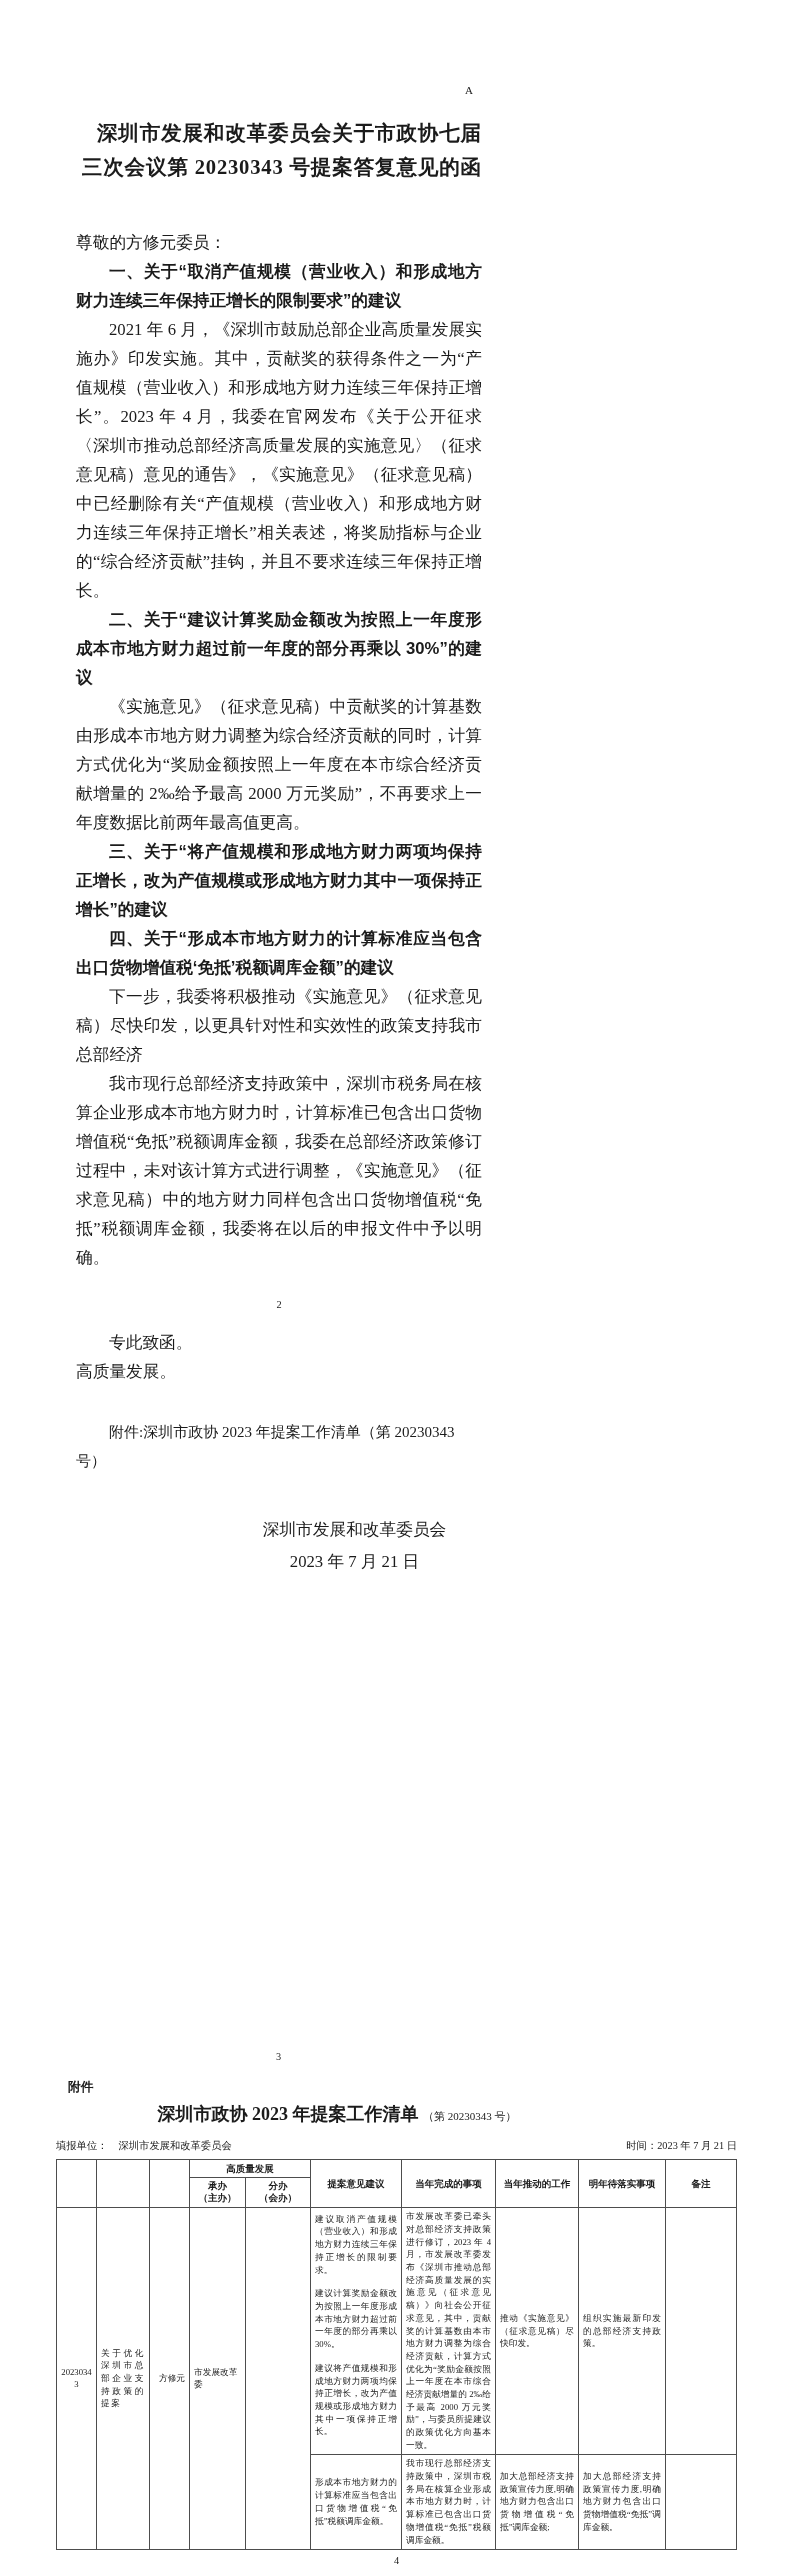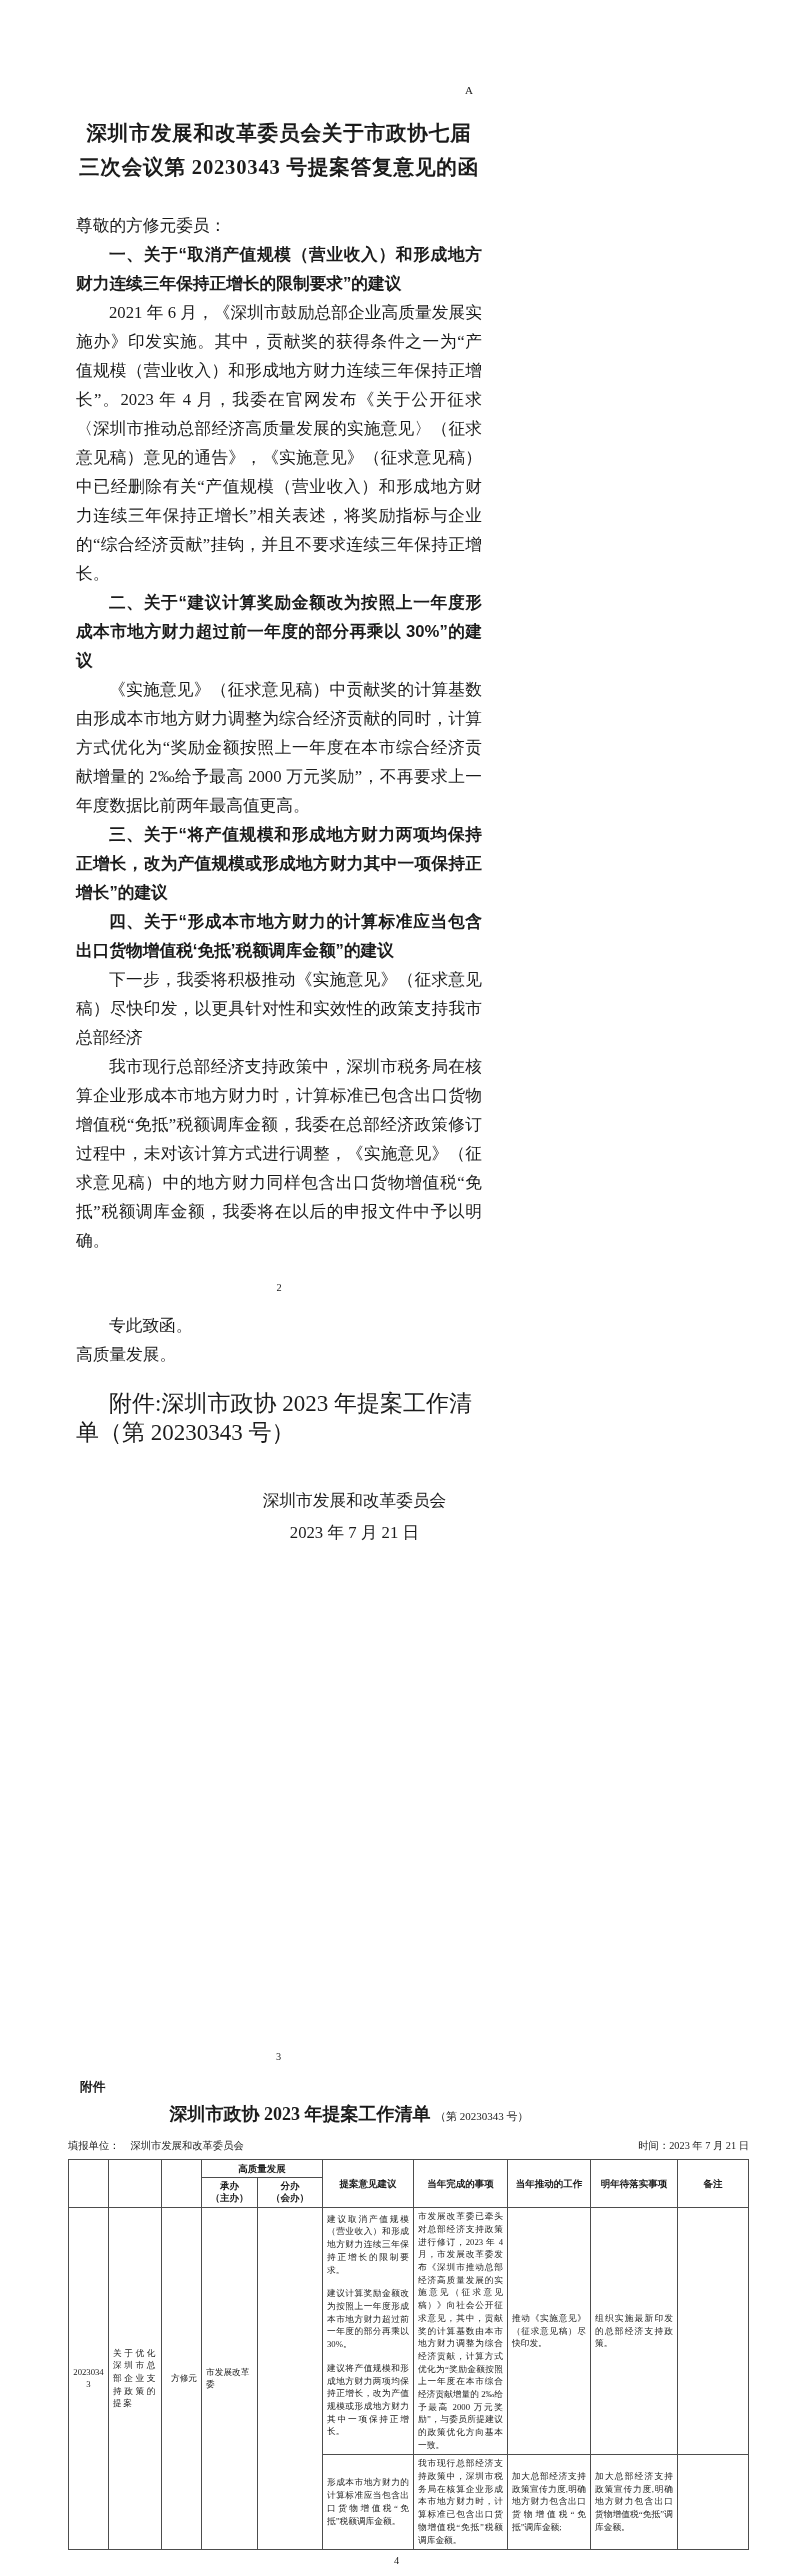--- a/index.html
+++ b/index.html
@@ -6,45 +6,45 @@
   body {
     width:794px; height:2576px; position:relative;
     background:#ffffff; color:#1b1b1b;
     font-family:"Liberation Serif", serif;
   }
   .marker-a { position:absolute; left:465px; top:84px; font-size:11px; }
 
   
   .letter { position:absolute; left:76px; top:116px; width:406px; }
   .letter-title {
-    text-align:center; font-weight:bold; font-size:20.6px; line-height:34px;
+    text-align:right; font-weight:bold; font-size:20.6px; line-height:34px;
     letter-spacing:0.8px; font-family:"Liberation Serif", serif;
   }
-  .greeting { margin-top:27px; font-size:16.7px; line-height:29px; }
+  .greeting { margin-top:44px; font-size:16.7px; line-height:29px; }
   .letter p.body {
     margin:0; font-size:16.7px; line-height:29px; text-align:justify;
     text-indent:33px;
   }
   .letter p.heading {
     margin:0; font-size:16.7px; line-height:29px; text-align:justify;
     text-indent:33px; font-weight:bold;
     font-family:"Liberation Sans", sans-serif;
   }
   .no-indent { text-indent:0 !important; }
   .pagenum-flow { text-align:center; font-size:10.3px; margin:27px 0 17.5px; }
-  .attach-note { margin-top:20px; font-size:23px; line-height:29px; text-indent:33px; }
+  .attach-note { margin-top:32px; font-size:15px; line-height:29px; text-indent:33px; }
   .sign-block { margin-top:38px; font-size:16.7px; line-height:32px; text-align:center; padding-left:151px; }
 
   
   .pagenum-abs { position:absolute; font-size:10.3px; }
   .pn3 { left:276px; top:2051px; }
   .pn4 { left:394px; top:2555px; }
 
   
-  .attachment { position:absolute; left:12px; top:2079px; width:674px; }
+  .attachment { position:absolute; left:0; top:2079px; width:674px; }
   .attach-label {
     margin-left:68px; font-size:12.7px; font-weight:bold;
     font-family:"Liberation Sans", sans-serif;
   }
   .attach-title { text-align:center; margin-top:6.3px; font-size:18px; font-weight:bold; }
   .attach-title .suffix { font-size:11px; font-weight:normal;text-align:right; }
   .attach-meta {
     width:681px; margin:12.7px 0 6.3px 56px; display:flex;
     justify-content:space-between; font-size:10.3px;
   }

